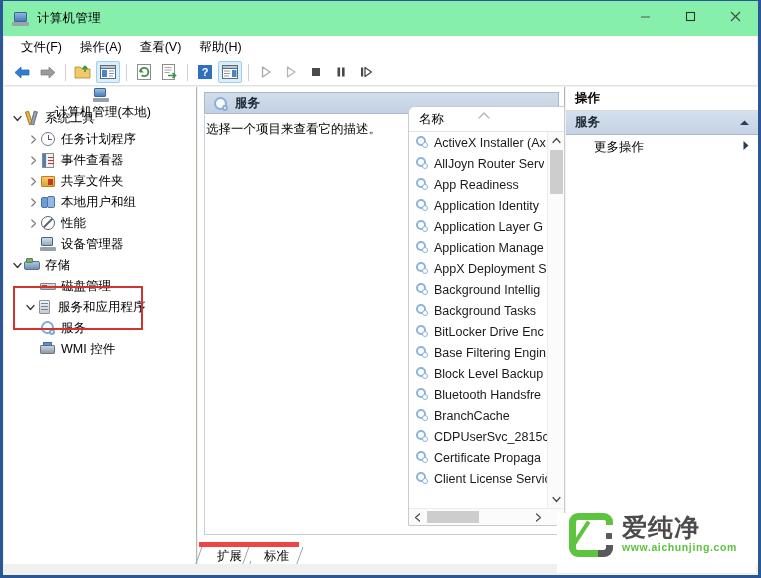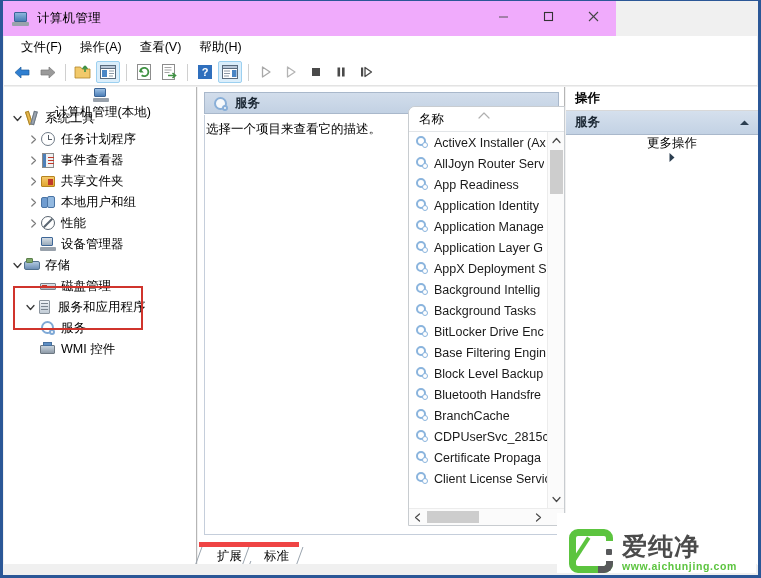--- a/index.html
+++ b/index.html
@@ -23,23 +23,23 @@
     border: 1px solid #2b5797;
     border-left-width: 3px;
     border-right-width: 3px;
     border-bottom-width: 3px;
   }
 
   
   .titlebar {
     position: absolute;
     left: 0; top: 0;
-    width: 613px;
+    width: 755px;
     height: 35px;
-    background: #f0abfc;
+    background: #86efac;
     display: flex;
     align-items: center;
   }
   .title-icon {
     width: 18px; height: 18px;
     margin-left: 9px;
     margin-right: 7px;
     position: relative;
     flex: none;
   }
@@ -453,40 +453,39 @@
   }
   .act-item {
     height: 24px;
     display: flex;
     align-items: center;
     padding: 0 8px 0 28px;
     font-size: 12.5px;
     color: #000;
     justify-content: space-between;
     background: #ffffff;
-    flex-direction: column;
   }
 
   
   .statusbar {
     position: absolute;
     left: 1px; right: 1px; bottom: 0;
     height: 11px;
     background: #f0f0f0;
   }
 
   
   .watermark {
     position: absolute;
     right: 2px; bottom: 2px;
     width: 199px;
     height: 60px;
     background: #ffffff;
     display: flex;
-    align-items: flex-end;
+    align-items: flex-start;
     padding-left: 12px;
     box-sizing: border-box;
   }
   .wm-logo {
     width: 44px; height: 44px;
     position: relative;
     flex: none;
     margin-right: 9px;
   }
   .wm-logo .sq {
@@ -873,28 +872,28 @@
             <span class="o1"></span>
             <span class="o2"></span>
           </span>
           <span class="svc-name">Application Identity</span>
         </div>
       <div class="svc-row">
           <span class="svc-ic">
             <span class="o1"></span>
             <span class="o2"></span>
           </span>
+          <span class="svc-name">Application Layer G</span>
+        </div>
+      <div class="svc-row">
+          <span class="svc-ic">
+            <span class="o1"></span>
+            <span class="o2"></span>
+          </span>
           <span class="svc-name">Application Manage</span>
-        </div>
-      <div class="svc-row">
-          <span class="svc-ic">
-            <span class="o1"></span>
-            <span class="o2"></span>
-          </span>
-          <span class="svc-name">Application Layer G</span>
         </div>
       <div class="svc-row">
           <span class="svc-ic">
             <span class="o1"></span>
             <span class="o2"></span>
           </span>
           <span class="svc-name">AppX Deployment S</span>
         </div>
       <div class="svc-row">
           <span class="svc-ic">

